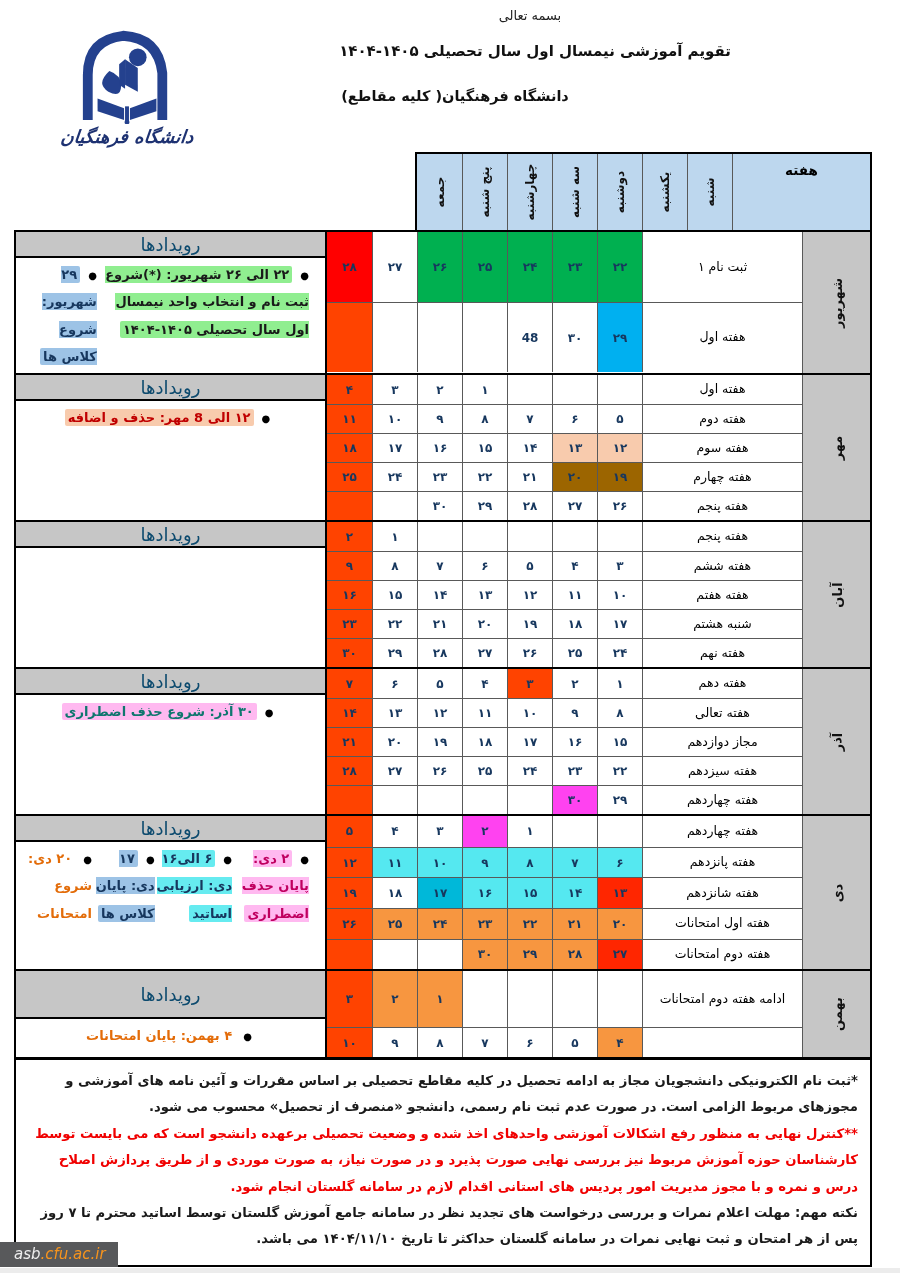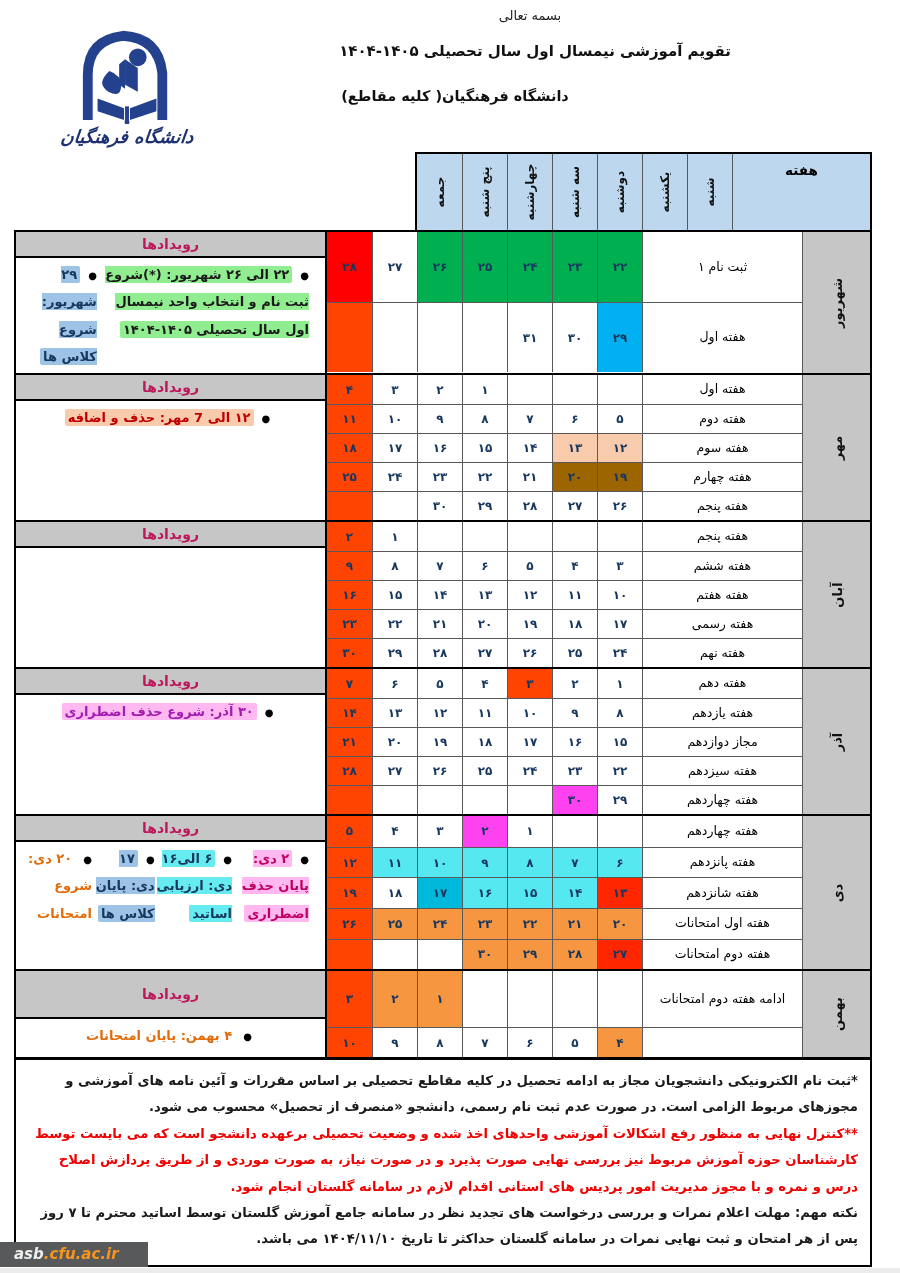--- a/index.html
+++ b/index.html
@@ -39,33 +39,33 @@
   .dcell{width:45px;border-left:1px solid var(--grid);border-top:1px solid var(--grid);display:flex;align-items:center;justify-content:center;font-weight:bold;font-size:12px;color:var(--num)}
   .crow .dcell:last-child{border-left:0}
   .crow:first-child .wcell,.crow:first-child .dcell{border-top:0}
   .m0 .crow{height:70px}
   .m1 .crow,.m2 .crow,.m3 .crow{height:29px}
   .m4 .crow{height:30.6px}
   .m5 .crow0{height:56px}
   .m5 .crow1{height:30px}
 
   .events{flex:1;display:flex;flex-direction:column;border:2px solid #000;margin-right:-2px;background:#fff}
-  .ev-head{height:26px;background:var(--gray);border-bottom:2px solid #000;display:flex;align-items:center;justify-content:center;font-weight:bold;font-size:14px;color:#be185d}
+  .ev-head{height:26px;background:var(--gray);border-bottom:2px solid #000;display:flex;align-items:center;justify-content:center;font-weight:normal;font-size:18px;color:#0c4a6e}
   .m5 .ev-head{height:48px}
   .ev-body{flex:1;display:flex;flex-direction:row;justify-content:space-evenly;direction:rtl;padding:3px 16px 3px 10px}
   .ev-line{text-align:right;font-weight:bold;font-size:13px;line-height:2.1}
   .bullet{font-size:10px;margin-left:8px;color:#000}
   .ev-text{padding:1px 3px;border-radius:2px}
 
   
   .notes{position:absolute;left:14px;top:1058px;width:858px;border:2px solid #000;padding:8px 12px 12px;direction:rtl;font-weight:bold;font-size:13.2px;line-height:2.0;background:#fff}
   .note-line{text-align:right}
 
   
-  .badge{position:absolute;left:0;top:1242px;background:#58595B;padding:3px 29px 4px 14px;font-style:italic;font-weight:bold;font-size:15px;direction:ltr}
+  .badge{position:absolute;left:0;top:1242px;background:#58595B;padding:3px 12px 4px 14px;font-style:italic;font-weight:normal;font-size:15px;direction:ltr}
   .badge-l{color:#EDEDED}
   .badge-r{color:#F7941D}
   .bottom-strip{position:absolute;left:0;top:1268px;width:900px;height:5px;background:#ECECEC}
 </style>
 </head>
 <body>
 
 <div class="page">
 
   <div class="logo">
@@ -135,21 +135,21 @@
                 <div class="dcell" style="background: rgb(0, 176, 80);">۲۴</div>
                 <div class="dcell" style="background: rgb(0, 176, 80);">۲۵</div>
                 <div class="dcell" style="background: rgb(0, 176, 80);">۲۶</div>
                 <div class="dcell">۲۷</div>
                 <div class="dcell" style="background: rgb(255, 0, 0);">۲۸</div>
               </div>
               <div class="crow crow1">
                 <div class="wcell">هفته اول</div>
                 <div class="dcell" style="background: rgb(0, 176, 240);">۲۹</div>
                 <div class="dcell">۳۰</div>
-                <div class="dcell">۳۱</div>
+                <div class="dcell">48</div>
                 <div class="dcell"></div>
                 <div class="dcell"></div>
                 <div class="dcell"></div>
                 <div class="dcell" style="background: rgb(255, 67, 0);"></div>
               </div>
             </div>
           </div>
           <div class="events">
             <div class="ev-head">رویدادها</div>
             <div class="ev-body">
@@ -212,21 +212,21 @@
                 <div class="dcell">۲۹</div>
                 <div class="dcell">۳۰</div>
                 <div class="dcell"></div>
                 <div class="dcell" style="background: rgb(255, 67, 0);"></div>
               </div>
             </div>
           </div>
           <div class="events">
             <div class="ev-head">رویدادها</div>
             <div class="ev-body">
-              <div class="ev-line"><span class="bullet">●</span><span class="ev-text" style="color: rgb(192, 0, 0); background: rgb(248, 203, 173);">۱۲ الی 7 مهر: حذف و اضافه</span></div>
+              <div class="ev-line"><span class="bullet">●</span><span class="ev-text" style="color: rgb(192, 0, 0); background: rgb(248, 203, 173);">۱۲ الی 8 مهر: حذف و اضافه</span></div>
             </div>
           </div>
         </div>
         <div class="band m2">
           <div class="band-table">
             <div class="mcell">
               <span class="vtext">آبان</span>
             </div>
             <div class="wk-days">
               <div class="crow crow0">
@@ -253,21 +253,21 @@
                 <div class="wcell">هفته هفتم</div>
                 <div class="dcell">۱۰</div>
                 <div class="dcell">۱۱</div>
                 <div class="dcell">۱۲</div>
                 <div class="dcell">۱۳</div>
                 <div class="dcell">۱۴</div>
                 <div class="dcell">۱۵</div>
                 <div class="dcell" style="background: rgb(255, 67, 0);">۱۶</div>
               </div>
               <div class="crow crow3">
-                <div class="wcell">هفته رسمی</div>
+                <div class="wcell">شنبه هشتم</div>
                 <div class="dcell">۱۷</div>
                 <div class="dcell">۱۸</div>
                 <div class="dcell">۱۹</div>
                 <div class="dcell">۲۰</div>
                 <div class="dcell">۲۱</div>
                 <div class="dcell">۲۲</div>
                 <div class="dcell" style="background: rgb(255, 67, 0);">۲۳</div>
               </div>
               <div class="crow crow4">
                 <div class="wcell">هفته نهم</div>
@@ -296,21 +296,21 @@
                 <div class="wcell">هفته دهم</div>
                 <div class="dcell">۱</div>
                 <div class="dcell">۲</div>
                 <div class="dcell" style="background: rgb(255, 67, 0);">۳</div>
                 <div class="dcell">۴</div>
                 <div class="dcell">۵</div>
                 <div class="dcell">۶</div>
                 <div class="dcell" style="background: rgb(255, 67, 0);">۷</div>
               </div>
               <div class="crow crow1">
-                <div class="wcell">هفته یازدهم</div>
+                <div class="wcell">هفته تعالی</div>
                 <div class="dcell">۸</div>
                 <div class="dcell">۹</div>
                 <div class="dcell">۱۰</div>
                 <div class="dcell">۱۱</div>
                 <div class="dcell">۱۲</div>
                 <div class="dcell">۱۳</div>
                 <div class="dcell" style="background: rgb(255, 67, 0);">۱۴</div>
               </div>
               <div class="crow crow2">
                 <div class="wcell">مجاز دوازدهم</div>
@@ -340,21 +340,21 @@
                 <div class="dcell"></div>
                 <div class="dcell"></div>
                 <div class="dcell"></div>
                 <div class="dcell" style="background: rgb(255, 67, 0);"></div>
               </div>
             </div>
           </div>
           <div class="events">
             <div class="ev-head">رویدادها</div>
             <div class="ev-body">
-              <div class="ev-line"><span class="bullet">●</span><span class="ev-text" style="color: #a21caf; background: rgb(255, 185, 240);">۳۰ آذر: شروع حذف اضطراری</span></div>
+              <div class="ev-line"><span class="bullet">●</span><span class="ev-text" style="color: #0f766e; background: rgb(255, 185, 240);">۳۰ آذر: شروع حذف اضطراری</span></div>
             </div>
           </div>
         </div>
         <div class="band m4">
           <div class="band-table">
             <div class="mcell">
               <span class="vtext">دی</span>
             </div>
             <div class="wk-days">
               <div class="crow crow0">

